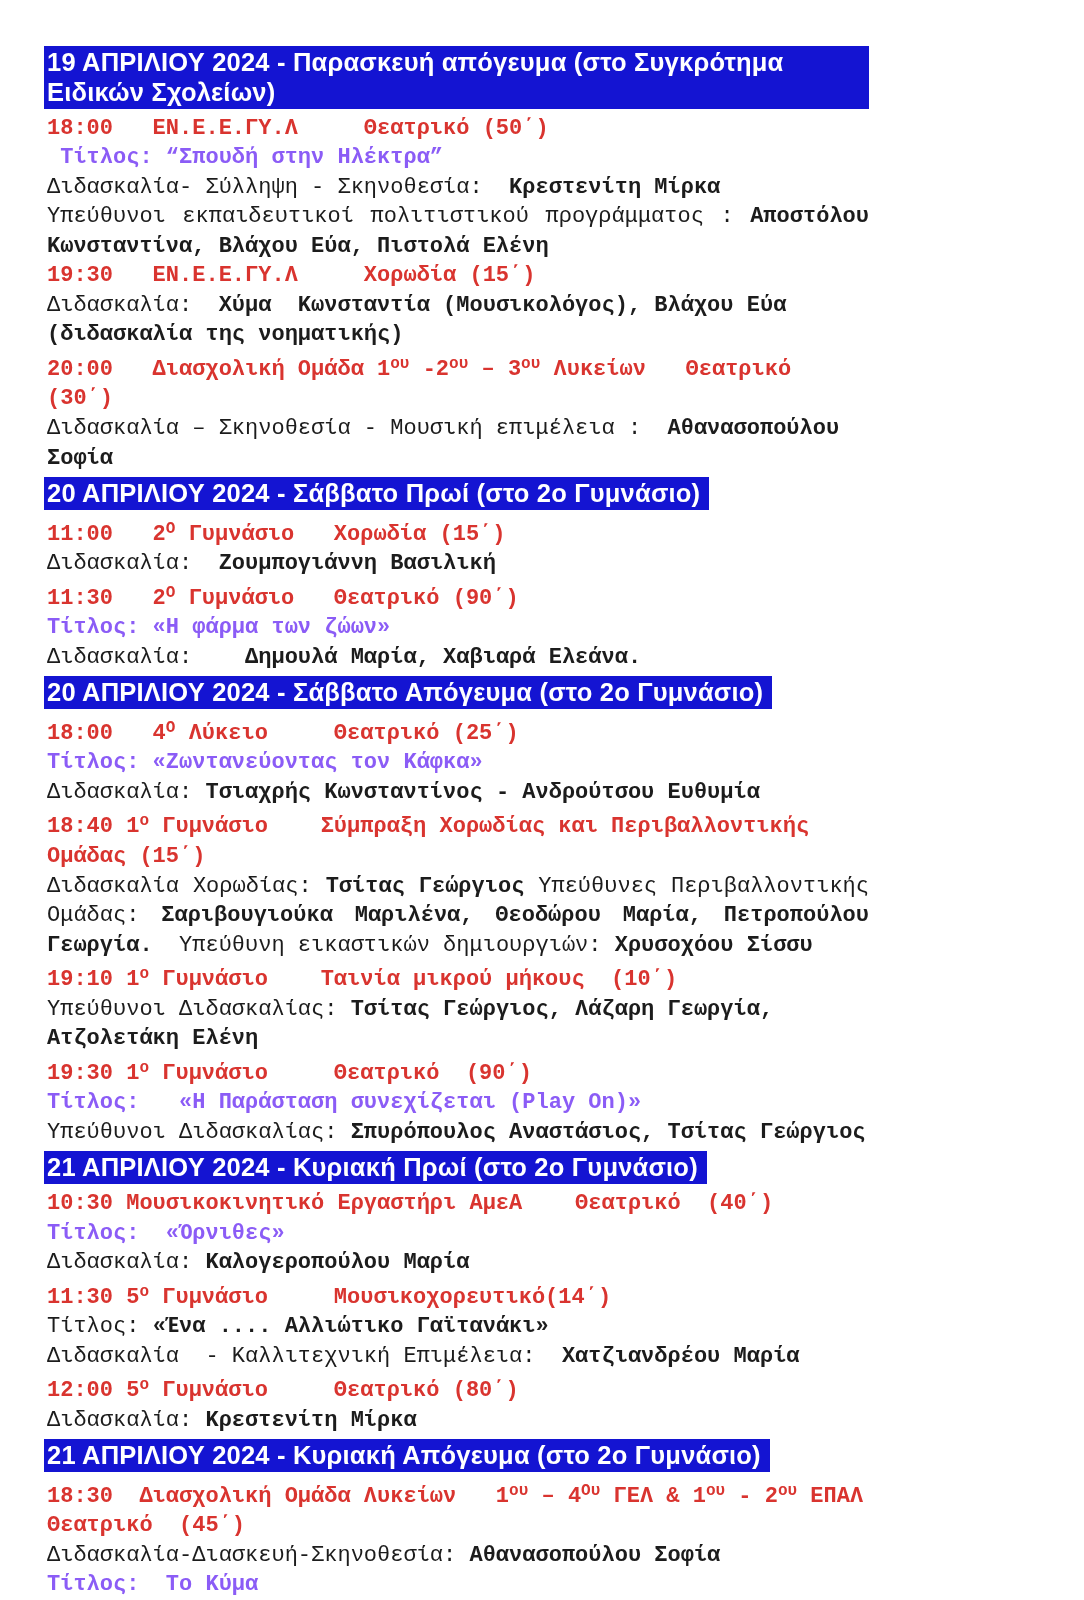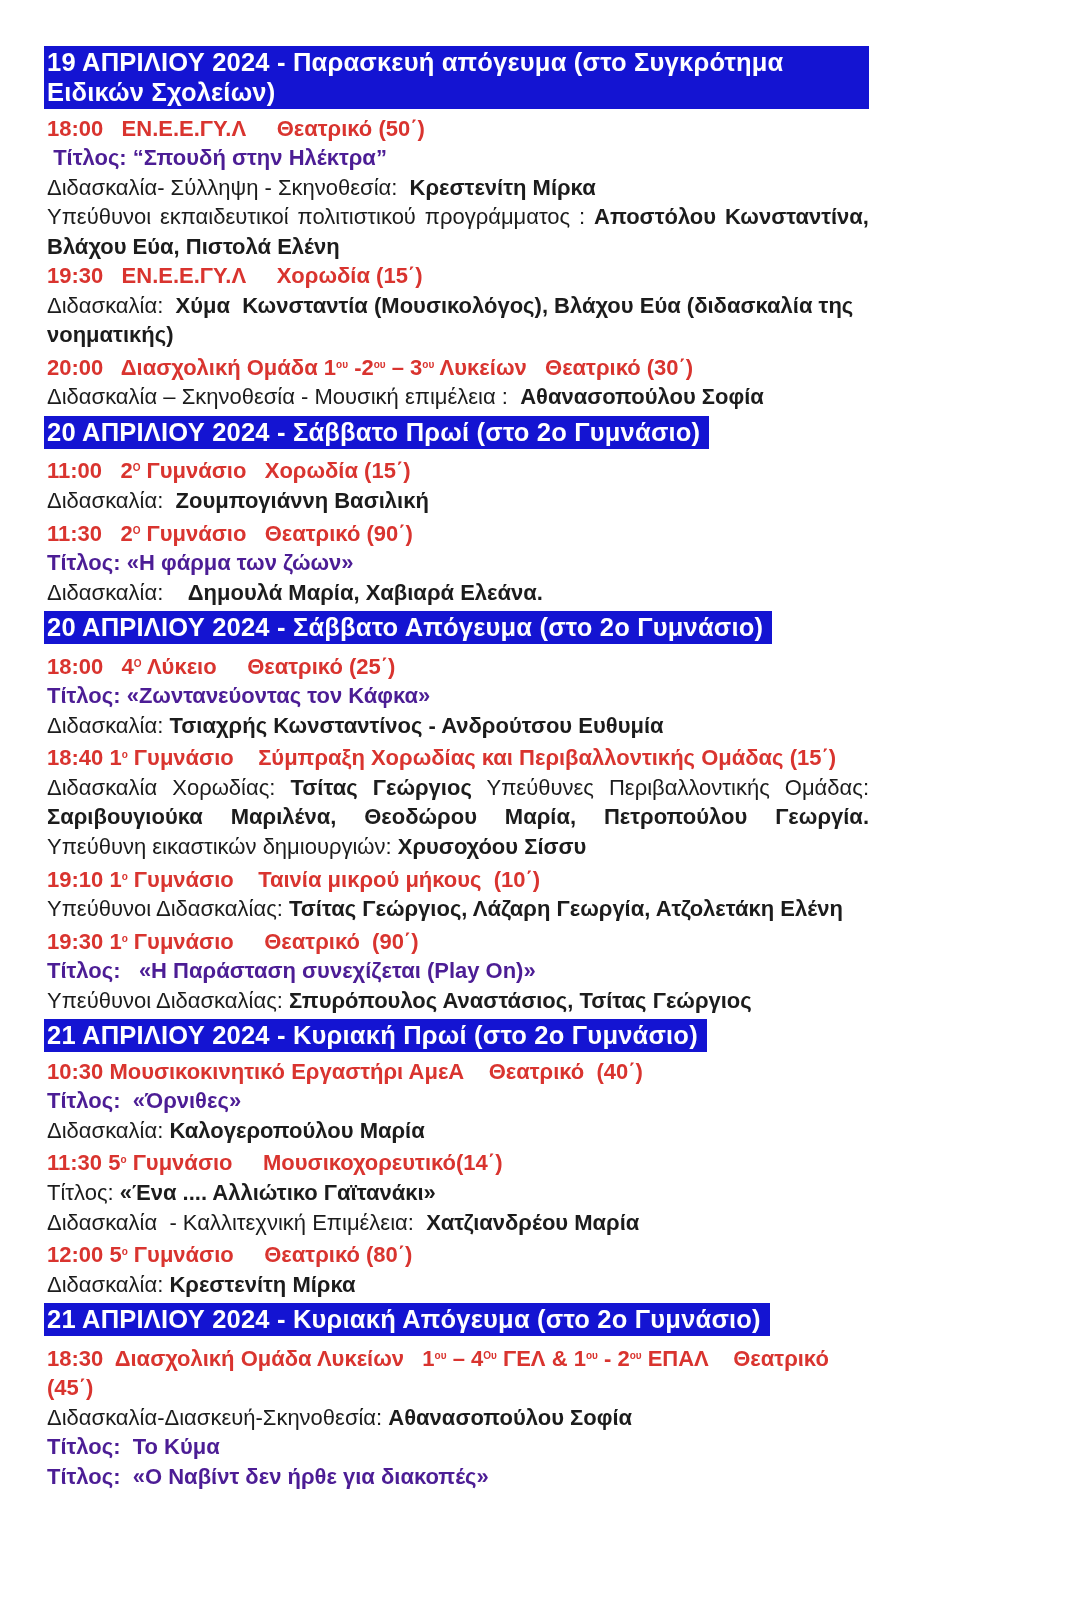--- a/index.html
+++ b/index.html
@@ -24,30 +24,31 @@
     line-height: 30px;
     padding: 1px 9px 2px 3px;
     margin: 4px 0 4.5px -3px;
     letter-spacing: 0.2px;
   }
   .line {
     font-size: 22px;
     line-height: 29.55px;
     color: #1c1c1c;
     white-space: pre-wrap;
+    font-family: Liberation Mono, monospace;
   }
   .line.justify { text-align: justify; }
   .line.center  { text-align: center; }
   .seg { white-space: pre-wrap; }
   .seg.red  { color: #d9342f; }
-  .seg.blue { color: #4c1d95; }
+  .seg.blue { color: #8b5cf6; }
   .seg.black{ color: #1c1c1c; }
   .seg.bold { font-weight: 700; }
   .seg.sup {
-    font-size: 10px;
+    font-size: 16px;
     vertical-align: 7px;
     letter-spacing: 0;
   }
   .spacer { width: 100%; }
 </style>
 </head>
 <body>
 
 <div class="page">
   <div>

